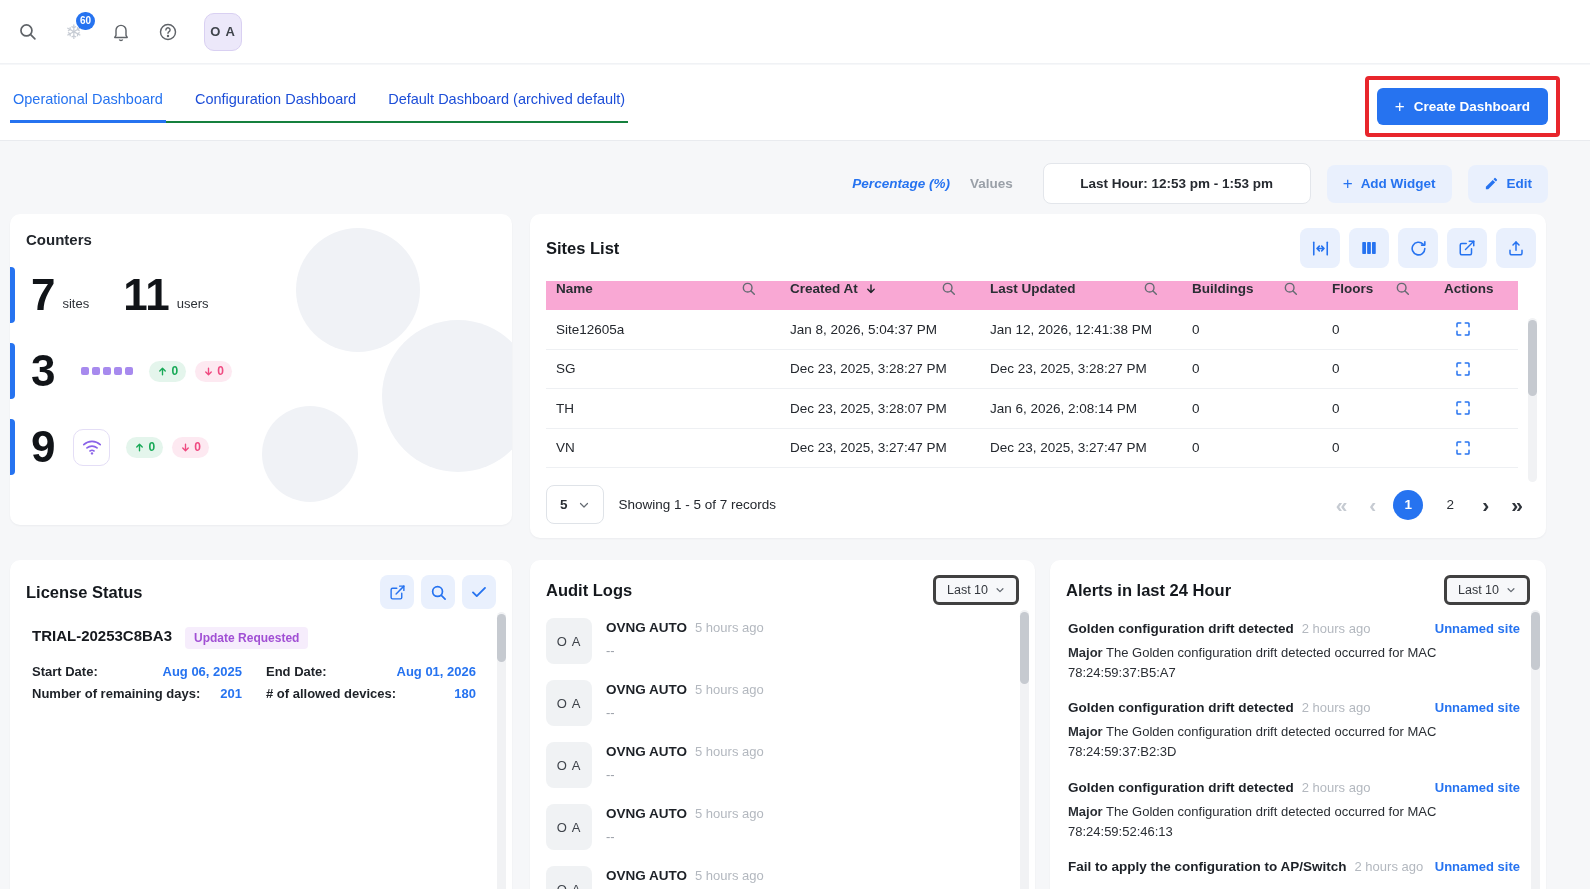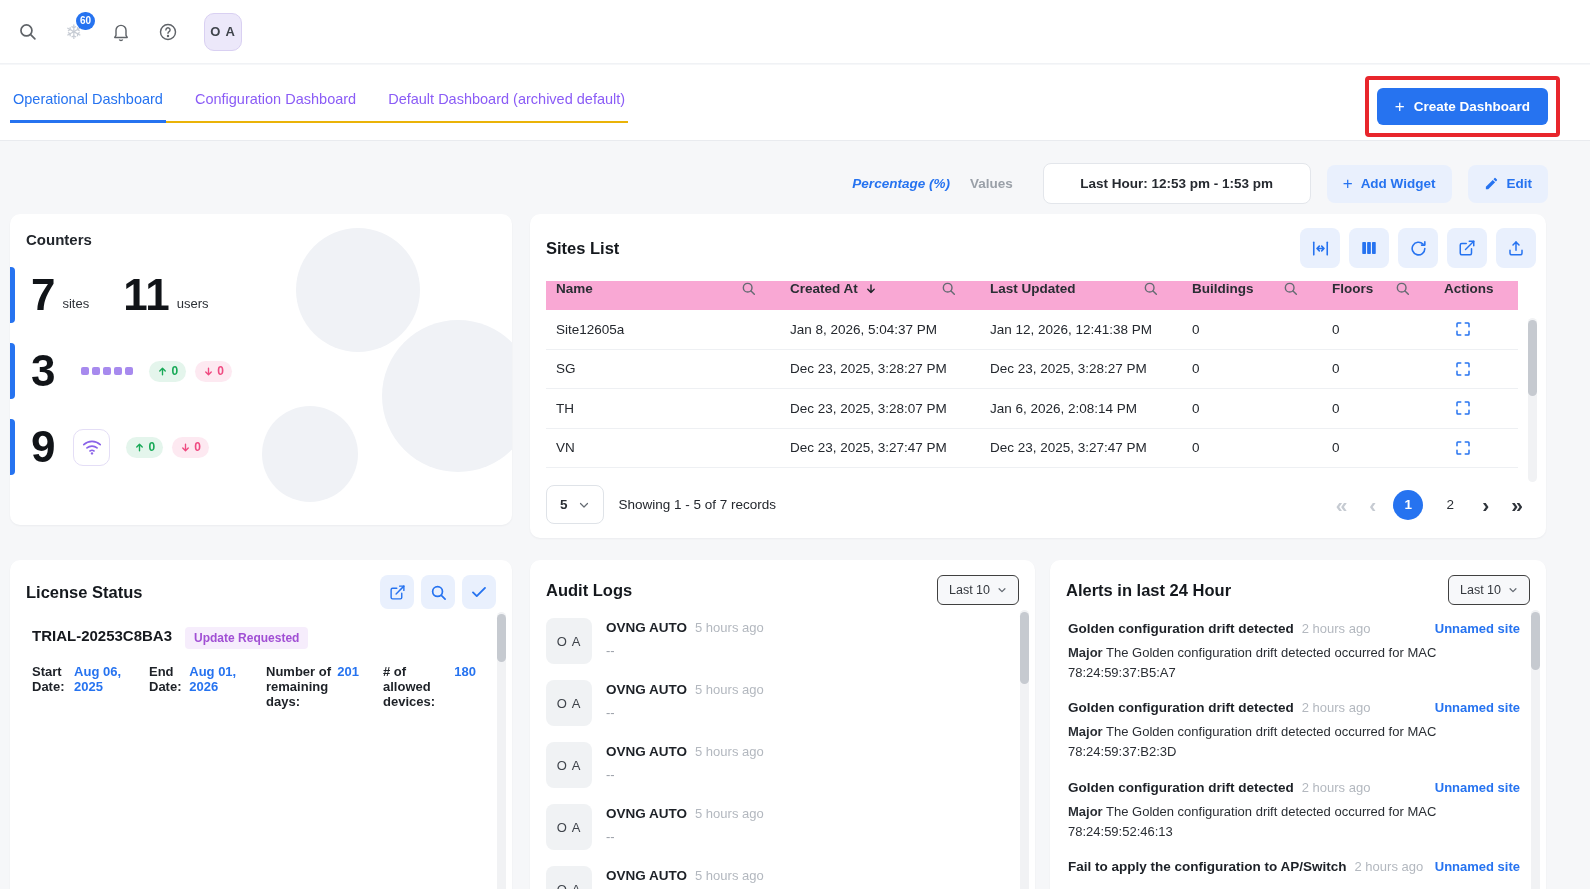--- a/index.html
+++ b/index.html
@@ -18,22 +18,22 @@
   .topbar-right { display:flex; align-items:center; gap:25px; color:#5f6368; }
   .tb-icon { position:relative; display:inline-flex; width:22px; height:22px; align-items:center; justify-content:center; cursor:pointer; }
   .snowflake { font-size:20px; color:#c7ccd4; line-height:1; }
   .badge { position:absolute; top:-9px; right:-10px; min-width:18px; height:18px; border-radius:9px; background:var(--primary,#2673f0);
            color:#fff; font-size:10px; font-weight:700; display:flex; align-items:center; justify-content:center; padding:0 4px; }
   .avatar { width:38px; height:38px; border-radius:10px; background:#ece8fa; border:1px solid #d9d0f2; color:#3f444c; font-size:13px;
             font-weight:700; display:flex; align-items:center; justify-content:center; letter-spacing:1px; cursor:pointer; }
 
   
   .tabbar { position:absolute; top:65px; left:0; width:100%; height:76px; background:#fff; border-bottom:1px solid #e9ebef; z-index:5; }
-  .tabs { position:absolute; left:10px; top:26px; display:flex; gap:26px; border-bottom:2px solid #eab308; }
-  .tab { font-size:14.5px; color:#8b5cf6; padding:0 3px 14px; cursor:pointer; white-space:nowrap; }
+  .tabs { position:absolute; left:10px; top:26px; display:flex; gap:26px; border-bottom:2px solid #15803d; }
+  .tab { font-size:14.5px; color:#1d4ed8; padding:0 3px 14px; cursor:pointer; white-space:nowrap; }
   .tab.active { color:var(--primary,#2673f0); border-bottom:3px solid var(--primary,#2673f0); margin-bottom:-2px; padding-bottom:12px; }
   .annotation { position:absolute; top:11px; right:30px; border:4px solid var(--annotation-red,#e8262c); border-radius:4px; padding:8px; }
   .btn-primary { display:inline-flex; align-items:center; gap:9px; background:var(--primary,#2673f0); color:#fff; border:none;
                  border-radius:6px; height:37px; padding:0 18px; font-size:13.5px; font-weight:700; cursor:pointer; font-family:inherit; white-space:nowrap; }
   .plus-glyph { font-size:17px; font-weight:400; line-height:1; }
 
   
   .controls { position:absolute; top:163px; left:10px; right:42px; height:41px; display:flex; align-items:center;
               justify-content:flex-end; gap:16px; }
   .toggle-group { display:flex; gap:20px; margin-right:14px; align-items:center; }
@@ -106,29 +106,29 @@
   
   .license-tools { margin-left:auto; display:flex; gap:7px; }
   .sq-btn { width:34px; height:34px; border-radius:8px; background:#e9f0fd; border:none; display:flex; align-items:center;
             justify-content:center; cursor:pointer; color:var(--primary,#2673f0); }
   .license-body { padding:6px 36px 0 22px; }
   .license-key-row { display:flex; gap:13px; }
   .license-key { font-size:15px; font-weight:700; color:#16191e; }
   .badge-pill { background:#f6edfc; color:#a14fd4; font-size:12px; font-weight:600; border-radius:4px; padding:4px 9px; }
   .license-desc { margin-top:12px; font-size:13px; line-height:1.5; color:#3a3f46; }
   .link { color:var(--primary,#2673f0); cursor:pointer; }
-  .license-grid { display:grid; grid-template-columns:1fr 1fr 1fr 1fr; column-gap:24px; row-gap:7px; margin-top:15px; }
+  .license-grid { display:grid; grid-template-columns:1fr 1fr; column-gap:24px; row-gap:7px; margin-top:15px; }
   .lg-item { display:flex; justify-content:space-between; font-size:13px; }
   .lg-label { font-weight:700; color:#1d2127; }
   .lg-value { font-weight:700; color:var(--primary,#2673f0); }
   .license-scroll { right:6px; top:52px; height:296px; }
   .license-scroll .v-thumb { top:2px; height:48px; }
 
   
-  .filter-btn { margin-left:auto; display:flex; align-items:center; gap:7px; background:#f7f8fa; border:1px solid #404040;
+  .filter-btn { margin-left:auto; display:flex; align-items:center; gap:7px; background:#f7f8fa; border:3px solid #404040;
                 border-radius:6px; height:30px; padding:0 11px; font-size:12.5px; color:#33373d; cursor:pointer; font-family:inherit; }
   .audit-list { padding:1px 24px 0 16px; }
   .audit-entry { display:flex; gap:14px; margin-bottom:16px; }
   .audit-avatar { width:46px; height:46px; border-radius:8px; background:#f0f2f4; color:#3f444b; font-size:13px; display:flex;
                   align-items:center; justify-content:center; letter-spacing:1px; flex:none; }
   .audit-name-row { display:flex; align-items:baseline; gap:8px; padding-top:2px; }
   .audit-user { font-size:13.5px; font-weight:700; color:#1d2127; }
   .audit-time { font-size:13px; color:#b3b8bf; }
   .audit-detail { font-size:13px; color:#9aa0a8; margin-top:8px; }
   .audit-scroll { right:6px; top:50px; height:300px; }

